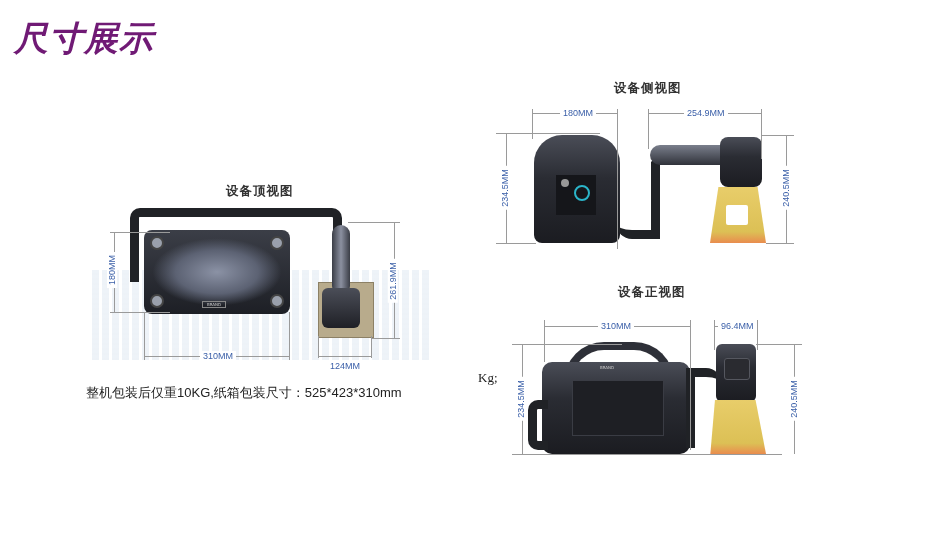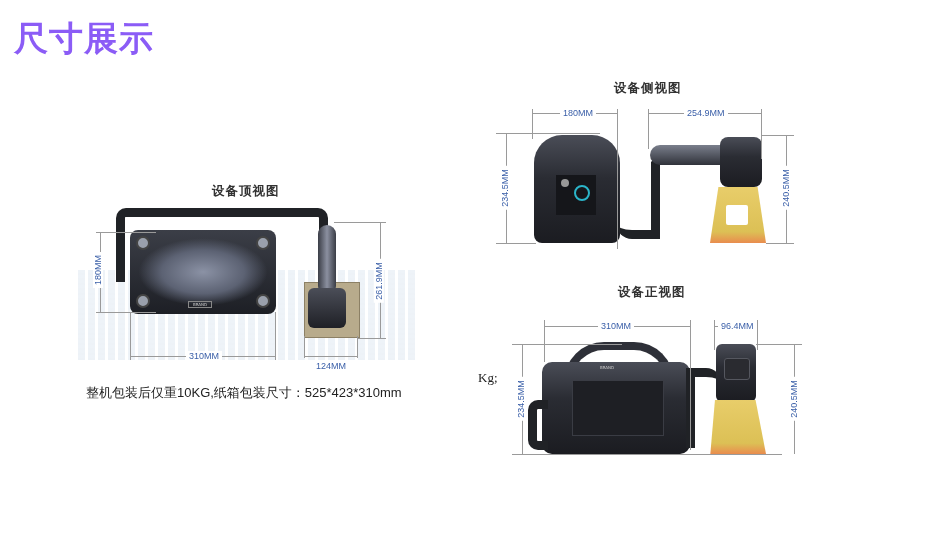--- a/index.html
+++ b/index.html
@@ -1,39 +1,39 @@
 <!DOCTYPE html>
 <html><head>
 <meta charset="utf-8">
 <style>
   html, body { margin:0; padding:0; }
   body { width:930px; height:550px; background:#ffffff; position:relative; overflow:hidden;
          font-family:"DejaVu Sans","Liberation Sans",sans-serif; }
   .abs { position:absolute; }
-  .title { left:14px; top:16px; font-size:34px; font-weight:bold; color:#8b5cf6; letter-spacing:1px; line-height:44px; }
+  .title { left:14px; top:16px; font-size:34px; font-weight:bold; color:#701a75; letter-spacing:1px; line-height:44px;font-style:italic; }
   .view-title { font-size:12.5px; color:#333; font-weight:bold; letter-spacing:1px; }
   .dim { position:absolute; font-family:"Liberation Sans",sans-serif; font-size:9px; color:#3a5fa8; background:#fff; padding:0 3px; white-space:nowrap; line-height:10px; }
   .dim.v { transform:rotate(-90deg); transform-origin:center center; }
   .hline { position:absolute; height:1px; background:#9a9a9a; }
   .vline { position:absolute; width:1px; background:#9a9a9a; }
   .caption { left:86px; top:384px; font-size:13px; color:#222; font-family:"Liberation Sans",sans-serif;text-align:right; }
   .kg { left:478px; top:370px; font-size:13px; color:#222; font-family:"Liberation Serif",serif; }
   .grid-bg { position:absolute; background-image:
       repeating-linear-gradient(90deg, rgba(210,222,235,0.55) 0 7px, transparent 7px 10px),
       repeating-linear-gradient(0deg, rgba(255,255,255,1) 0 2px, transparent 2px 5px); }
   .device-dark { background:linear-gradient(180deg,#4a4d57 0%,#2a2c33 40%,#1b1c21 100%); border-radius:10px; }
   .yellow { background:linear-gradient(180deg,#e8cd6a 0%,#dcc055 80%,#e98c4e 100%); }
   .cable { position:absolute; border:9px solid #202226; box-sizing:border-box; }
 </style>
 </head>
 <body>
 
 <div class="abs title">尺寸展示</div>
 
-<div class="abs" style="left:78px;top:170px;width:340px;height:200px;text-decoration:underline;">
+<div class="abs" style="left:92px;top:170px;width:340px;height:200px;text-decoration:underline;">
   <div class="grid-bg" style="left:0;top:100px;width:340px;height:90px;opacity:.7;"></div>
   <div class="abs view-title" style="left:134px;top:13px;">设备顶视图</div>
 
   <div class="cable" style="left:38px;top:38px;width:212px;height:74px;border-bottom:none;border-radius:10px 10px 0 0;"></div>
 
   <div class="abs device-dark" style="left:52px;top:60px;width:146px;height:84px;border-radius:8px;background:linear-gradient(180deg,#3b3e47,#1d1f25);">
     <div class="abs" style="left:8px;top:8px;width:130px;height:68px;background:radial-gradient(ellipse at center,#8b92a5 0%,#5c6273 45%,transparent 70%);"></div>
     <div class="abs" style="left:6px;top:6px;width:10px;height:10px;border-radius:50%;background:#9aa0ac;border:2px solid #444;"></div>
     <div class="abs" style="right:6px;top:6px;width:10px;height:10px;border-radius:50%;background:#9aa0ac;border:2px solid #444;"></div>
     <div class="abs" style="left:6px;bottom:6px;width:10px;height:10px;border-radius:50%;background:#9aa0ac;border:2px solid #444;"></div>

